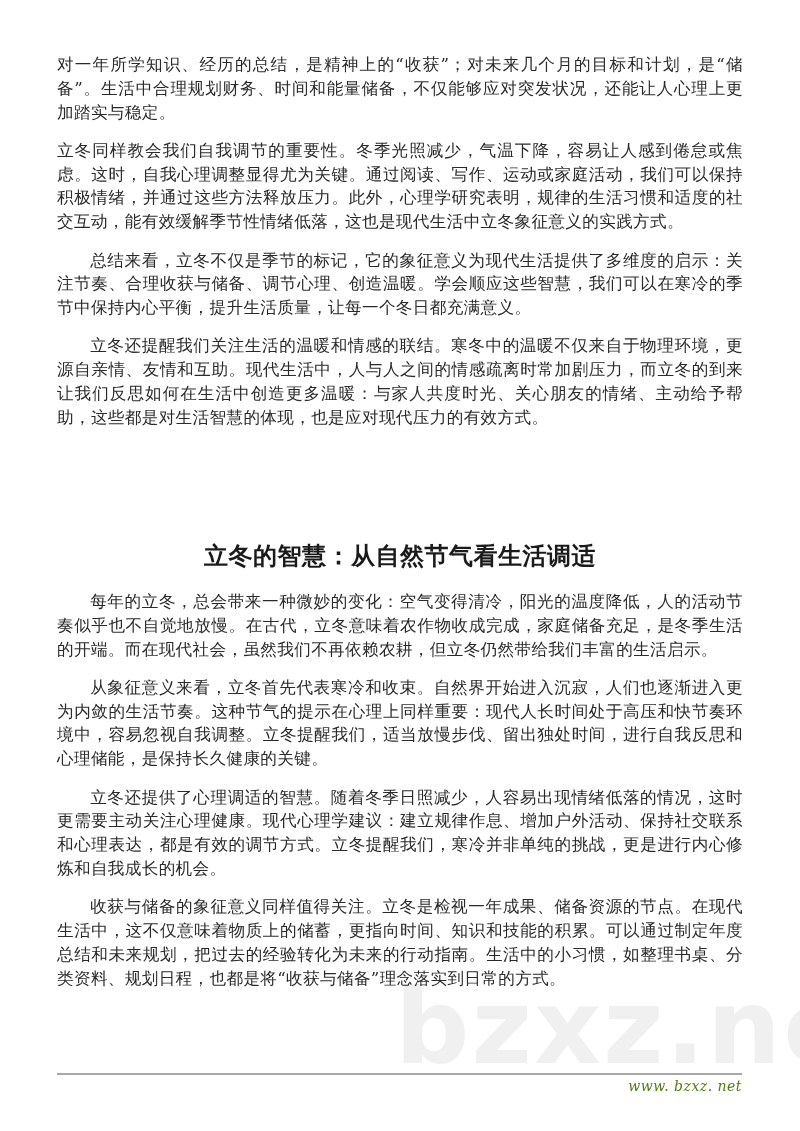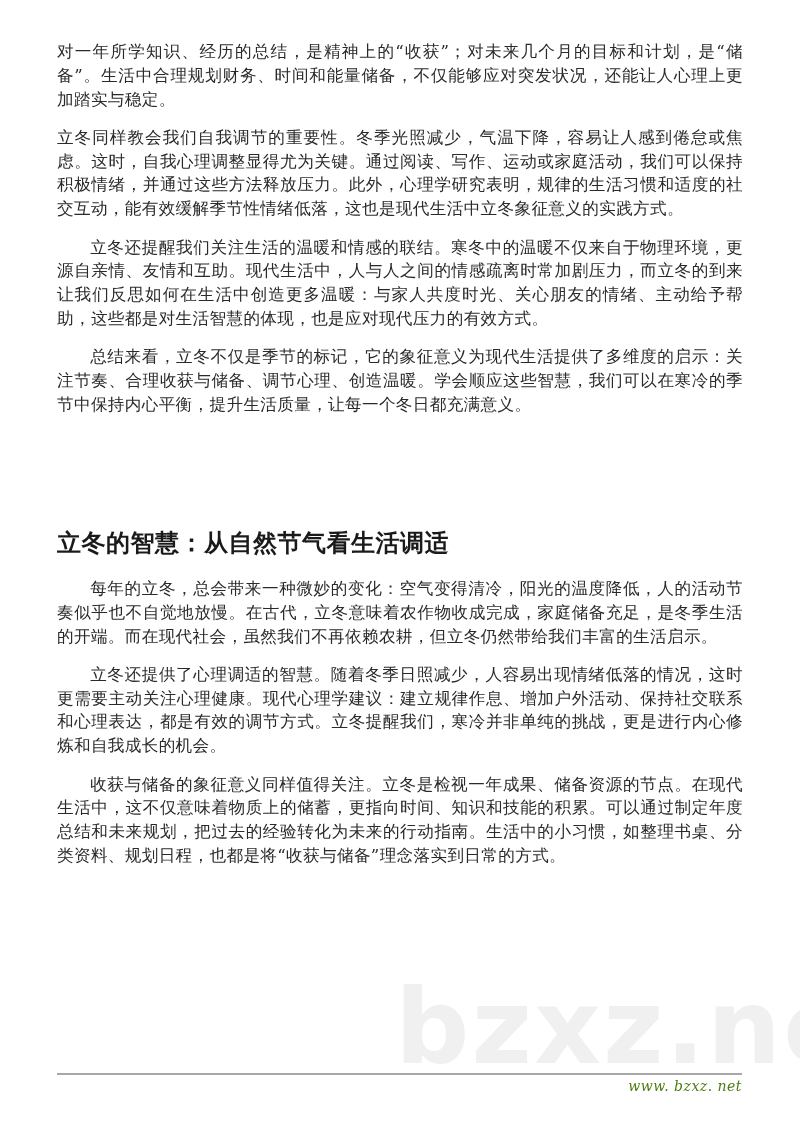--- a/index.html
+++ b/index.html
@@ -8,56 +8,57 @@
       position: absolute; left: 57px; top: 40px; width: 686px;
       font-family: "DejaVu Serif", "Liberation Serif", serif;
       font-size: 16.6px; line-height: 23.8px; color: #2a2a2a;
       letter-spacing: 0.35px;
     }
     .para { margin: 0 0 14.5px 0; text-align: justify; text-justify: inter-character; }
     .para.indent { text-indent: 2em; }
     .section-title {
       font-family: "DejaVu Sans", "Liberation Sans", sans-serif;
       font-weight: bold; font-size: 24px; color: #1a1a1a;
-      text-align: left; margin: 0; letter-spacing: 0.5px;
+      text-align: center; margin: 0; letter-spacing: 0.5px;
       position: absolute; left: 0; width: 686px; top: 488px; line-height: 30px;
     }
     .block2 { position: absolute; left: 0; top: 537px; width: 686px; }
     .footer-rule {
       position: absolute; left: 57px; top: 1073px; width: 685px; height: 2px; background: #a8a8a8;
     }
     .footer-text {
       position: absolute; right: 58px; top: 1078px;
       font-family: "DejaVu Serif", "Liberation Serif", serif; font-style: italic;
       font-size: 14px; color: #4d7c0f; letter-spacing: 0.5px;
     }
     .watermark {
       position: absolute; left: 395px; top: 975px;
       font-family: "DejaVu Sans", "Liberation Sans", sans-serif; font-weight: bold;
       font-size: 104px; line-height: 104px; color: rgba(200,200,200,0.28);
       letter-spacing: 2px; pointer-events: none; z-index: 0;
     }
-    .page { z-index: 1; }
+    .page { z-index: 1; margin-top: 13px; }
   </style>
 </head>
 <body>
 
 <div class="watermark">bzxz.net</div>
 
 <div class="page">
   <div>
     <p class="para">对一年所学知识、经历的总结，是精神上的“收获”；对未来几个月的目标和计划，是“储备”。生活中合理规划财务、时间和能量储备，不仅能够应对突发状况，还能让人心理上更加踏实与稳定。</p>
     <p class="para">立冬同样教会我们自我调节的重要性。冬季光照减少，气温下降，容易让人感到倦怠或焦虑。这时，自我心理调整显得尤为关键。通过阅读、写作、运动或家庭活动，我们可以保持积极情绪，并通过这些方法释放压力。此外，心理学研究表明，规律的生活习惯和适度的社交互动，能有效缓解季节性情绪低落，这也是现代生活中立冬象征意义的实践方式。</p>
+    <p class="para indent">总结来看，立冬不仅是季节的标记，它的象征意义为现代生活提供了多维度的启示：关注节奏、合理收获与储备、调节心理、创造温暖。学会顺应这些智慧，我们可以在寒冷的季节中保持内心平衡，提升生活质量，让每一个冬日都充满意义。</p>
     <p class="para indent">立冬还提醒我们关注生活的温暖和情感的联结。寒冬中的温暖不仅来自于物理环境，更源自亲情、友情和互助。现代生活中，人与人之间的情感疏离时常加剧压力，而立冬的到来让我们反思如何在生活中创造更多温暖：与家人共度时光、关心朋友的情绪、主动给予帮助，这些都是对生活智慧的体现，也是应对现代压力的有效方式。</p>
-    <p class="para indent">总结来看，立冬不仅是季节的标记，它的象征意义为现代生活提供了多维度的启示：关注节奏、合理收获与储备、调节心理、创造温暖。学会顺应这些智慧，我们可以在寒冷的季节中保持内心平衡，提升生活质量，让每一个冬日都充满意义。</p>
   </div>
 
   <h2 class="section-title">立冬的智慧：从自然节气看生活调适</h2>
 
   <div class="block2">
     <p class="para indent">每年的立冬，总会带来一种微妙的变化：空气变得清冷，阳光的温度降低，人的活动节奏似乎也不自觉地放慢。在古代，立冬意味着农作物收成完成，家庭储备充足，是冬季生活的开端。而在现代社会，虽然我们不再依赖农耕，但立冬仍然带给我们丰富的生活启示。</p>
+    <p class="para indent">从象征意义来看，立冬首先代表寒冷和收束。自然界开始进入沉寂，人们也逐渐进入更为内敛的生活节奏。这种节气的提示在心理上同样重要：现代人长时间处于高压和快节奏环境中，容易忽视自我调整。立冬提醒我们，适当放慢步伐、留出独处时间，进行自我反思和心理储能，是保持长久健康的关键。</p>
     <p class="para indent">立冬还提供了心理调适的智慧。随着冬季日照减少，人容易出现情绪低落的情况，这时更需要主动关注心理健康。现代心理学建议：建立规律作息、增加户外活动、保持社交联系和心理表达，都是有效的调节方式。立冬提醒我们，寒冷并非单纯的挑战，更是进行内心修炼和自我成长的机会。</p>
     <p class="para indent">收获与储备的象征意义同样值得关注。立冬是检视一年成果、储备资源的节点。在现代生活中，这不仅意味着物质上的储蓄，更指向时间、知识和技能的积累。可以通过制定年度总结和未来规划，把过去的经验转化为未来的行动指南。生活中的小习惯，如整理书桌、分类资料、规划日程，也都是将“收获与储备”理念落实到日常的方式。</p>
   </div>
 </div>
 
 <div class="footer-rule"></div>
 <div class="footer-text">www. bzxz. net</div>
 
 </body></html>

